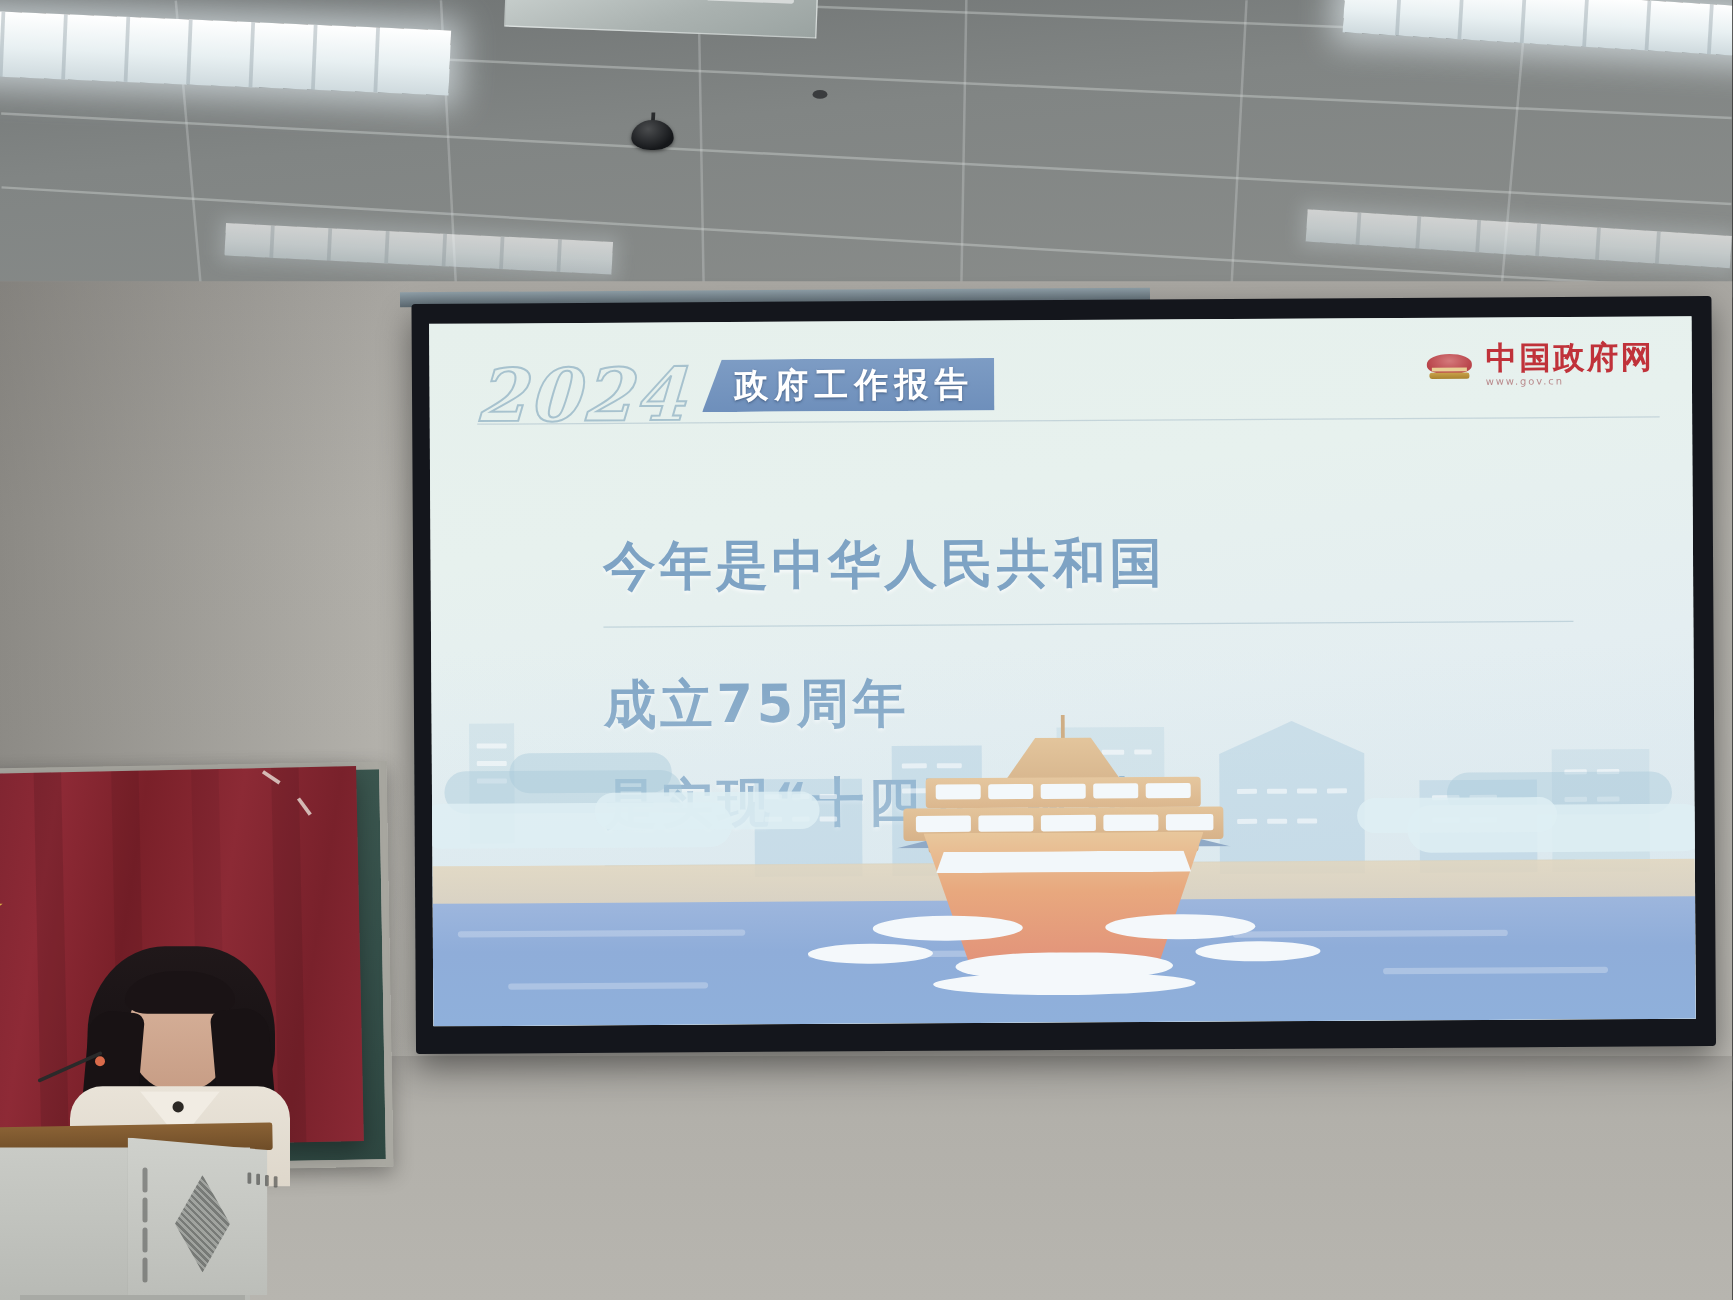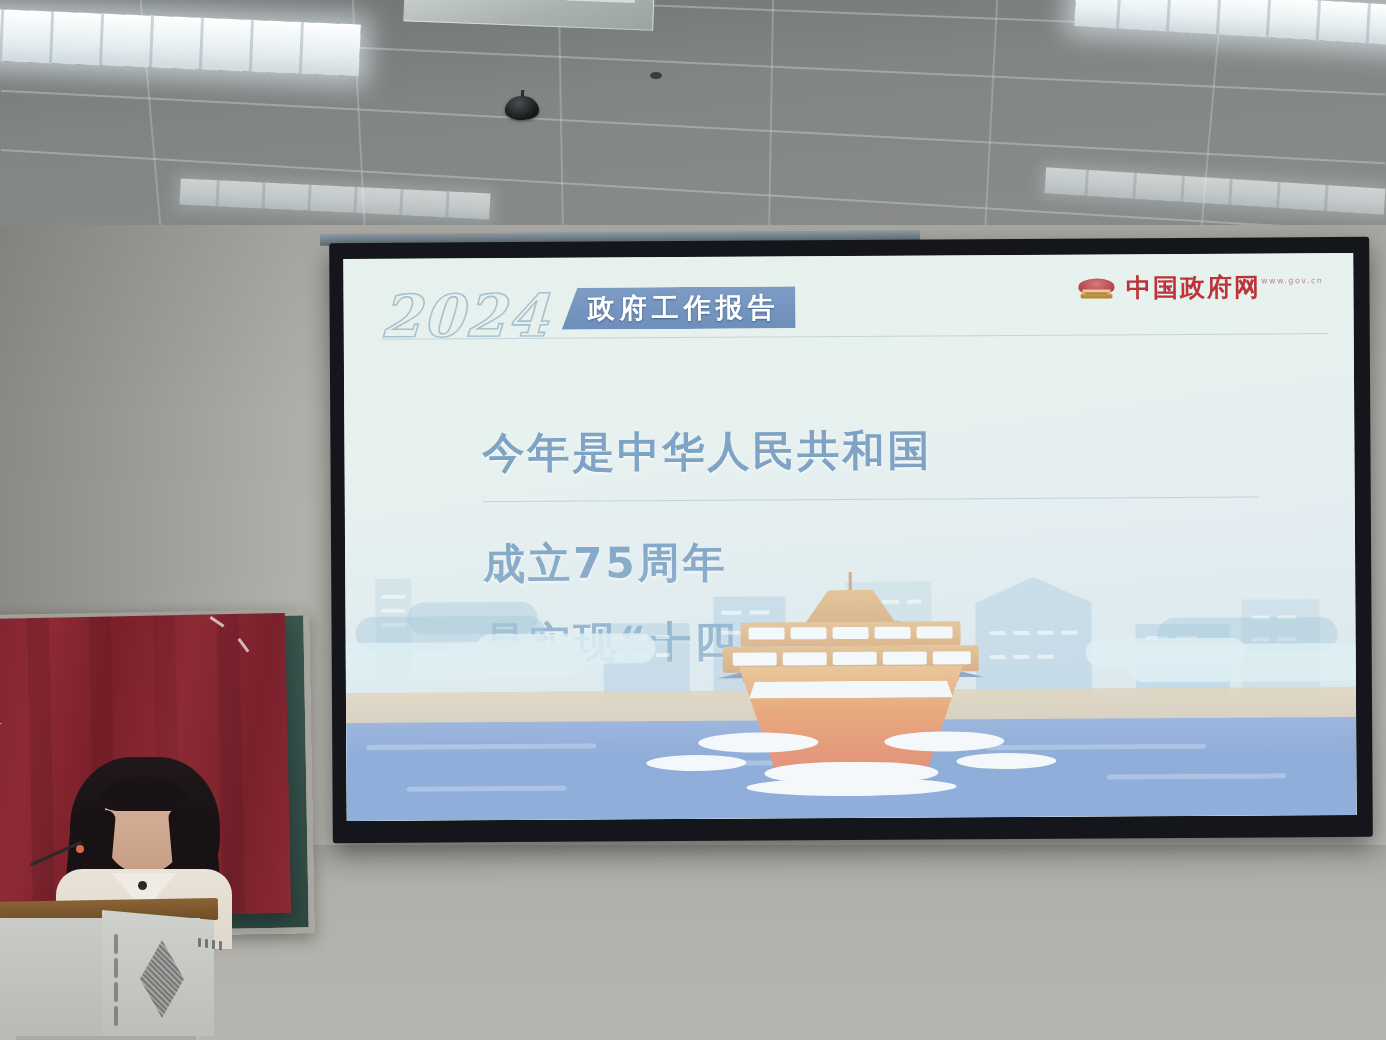--- a/index.html
+++ b/index.html
@@ -56,21 +56,21 @@
     clip-path:polygon(16px 0,100% 0,100% 100%,0 100%);
     color:#fff;font-size:27px;font-weight:700;letter-spacing:5px;
     text-shadow:0 1px 2px rgba(30,50,80,.5);}
   .gov-logo{position:absolute;right:30px;top:20px;display:flex;align-items:center;gap:9px;}
   .emblem{width:40px;height:26px;position:relative;}
   .emblem .e-dome{position:absolute;left:2px;top:4px;width:36px;height:16px;
     background:radial-gradient(ellipse at 50% 35%,#d4797b,#b9454b 70%);border-radius:50% 50% 40% 40%;}
   .emblem .e-base{position:absolute;left:4px;bottom:2px;width:32px;height:5px;
     background:linear-gradient(180deg,#c9a24a,#a8822f);border-radius:2px;}
   .emblem .e-line{position:absolute;left:6px;bottom:8px;width:28px;height:3px;background:#e8cf94;}
-  .logo-txt{display:flex;line-height:1;}
+  .logo-txt{display:flex;flex-direction:column;line-height:1;}
   .logo-cn{font-size:25px;font-weight:700;color:#c0323a;letter-spacing:2px;}
   .logo-en{font-size:8px;color:#b98a8c;letter-spacing:1.5px;margin-top:3px;}
   .hdr-rule{position:absolute;left:38px;right:26px;top:80px;height:1px;background:rgba(150,175,190,.42);}
 
   
   .stext{position:absolute;left:138px;font-size:42px;font-weight:700;line-height:1.32;
     color:#7ea3c4;letter-spacing:3px;
     text-shadow:0 2px 3px rgba(255,255,255,.65);white-space:pre-line;}
   .blk1{top:112px;}
   .blk2{top:302px;}

